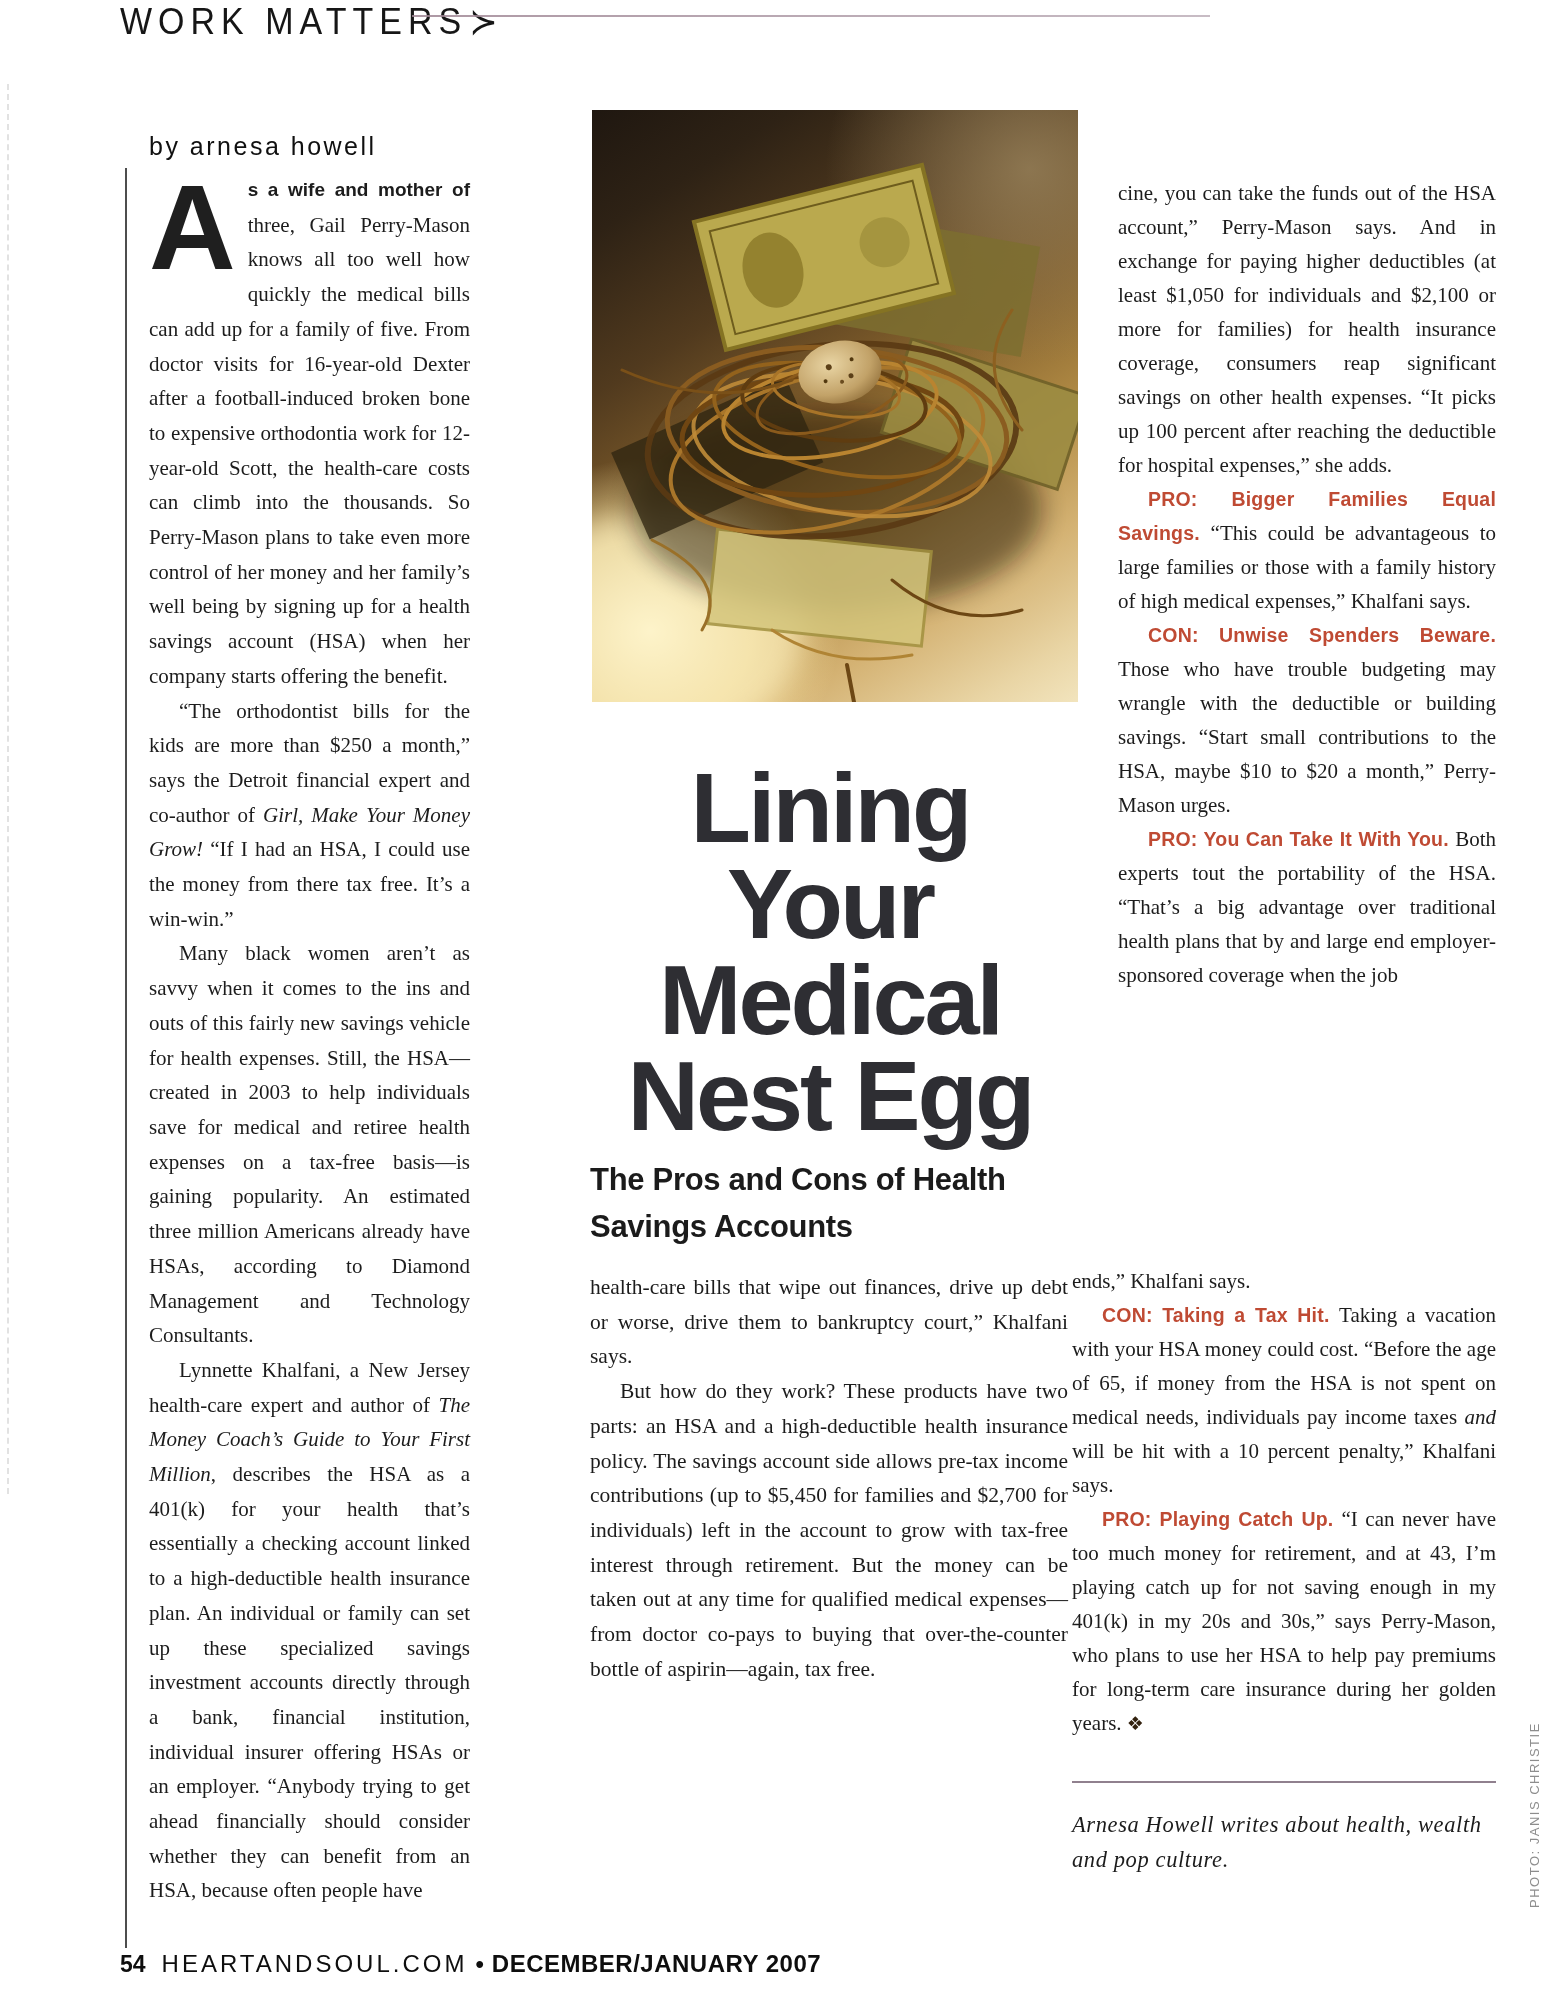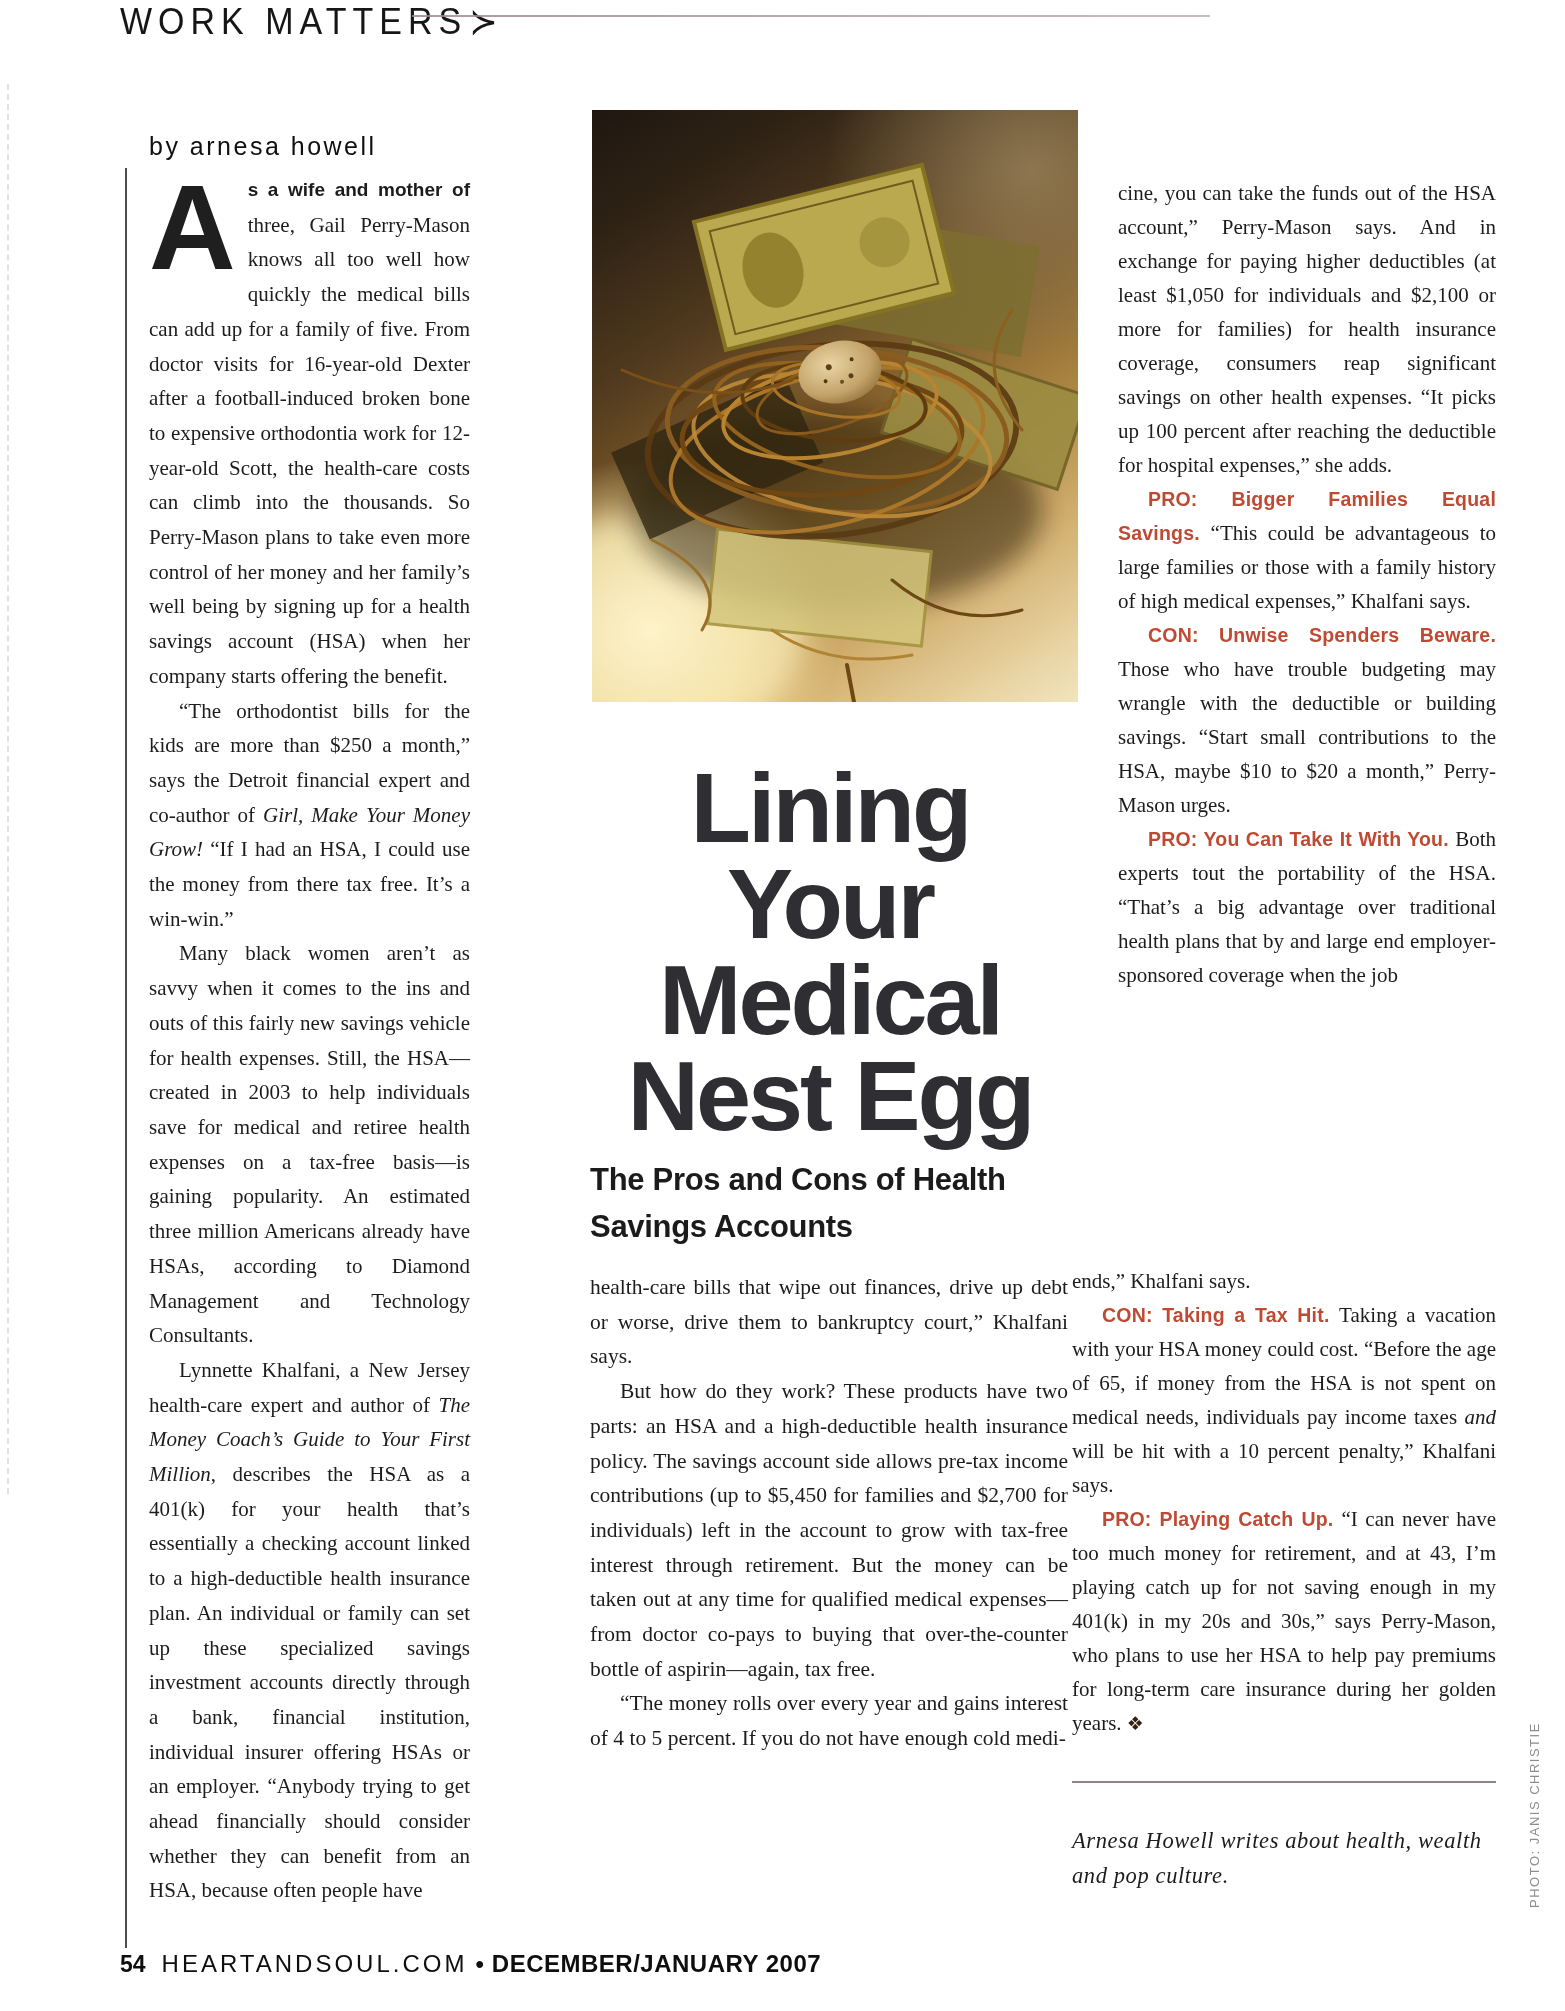--- a/index.html
+++ b/index.html
@@ -37,21 +37,21 @@
     float:left; font-family:"Liberation Sans", sans-serif; font-weight:700;
     font-size:120px; line-height:98px; padding:6px 12px 26px 0; color:#1f1f1f;
   }
   .run-lead { font-family:"Liberation Sans", sans-serif; font-weight:700; font-size:19px; }
   .run-i { font-style:italic; }
   .run-pro, .run-con {
     font-family:"Liberation Sans", sans-serif; font-weight:700; font-size:19.5px;
     color:#bf4a33; letter-spacing:.2px;
   }
   .run-end { color:#33220f; font-size:19px; }
-  p.bio { border-top:2px solid #90808e; margin-top:40px; padding-top:40px;
+  p.bio { border-top:2px solid #90808e; margin-top:40px; padding-top:24px;
     text-align:left; font-size:22.5px; line-height:35px; letter-spacing:.6px; }
 
   
   .title {
     position:absolute; left:563px; top:760px; width:534px; text-align:center;
     font-family:"Liberation Sans", sans-serif; font-weight:700;
     font-size:99px; line-height:96px; letter-spacing:-3px; color:#2e2e33;
   }
   .subtitle {
     position:absolute; left:590px; top:1156px; width:478px; text-align:left;
@@ -161,21 +161,20 @@
       <div>Lining</div>
       <div>Your</div>
       <div>Medical</div>
       <div>Nest Egg</div>
     </div>
   <div class="subtitle">The Pros and Cons of Health Savings Accounts</div>
 
   <div class="col col2">
       <p class="para"><span class="run-n">health-care bills that wipe out finances, drive up debt or worse, drive them to bankruptcy court,” Khalfani says.</span></p>
       <p class="para indent"><span class="run-n">But how do they work? These products have two parts: an HSA and a high-deductible health insurance policy. The savings account side allows pre-tax income contributions (up to $5,450 for families and $2,700 for individuals) left in the account to grow with tax-free interest through retirement. But the money can be taken out at any time for qualified medical expenses—from doctor co-pays to buying that over-the-counter bottle of aspirin—again, tax free.</span></p>
-      <p class="para indent"><span class="run-n">“The money rolls over every year and gains interest of 4 to 5 percent. If you do not have enough cold medi-</span></p>
     </div>
   <div class="col col3t">
       <p class="para"><span class="run-n">cine, you can take the funds out of the HSA account,” Perry-Mason says. And in exchange for paying higher deductibles (at least $1,050 for individuals and $2,100 or more for families) for health insurance coverage, consumers reap significant savings on other health expenses. “It picks up 100 percent after reaching the deductible for hospital expenses,” she adds.</span></p>
       <p class="para indent"><span class="run-pro">PRO: Bigger Families Equal Savings. </span><span class="run-n">“This could be advantageous to large families or those with a family history of high medical expenses,” Khalfani says.</span></p>
       <p class="para indent"><span class="run-con">CON: Unwise Spenders Beware. </span><span class="run-n">Those who have trouble budgeting may wrangle with the deductible or building savings. “Start small contributions to the HSA, maybe $10 to $20 a month,” Perry-Mason urges.</span></p>
       <p class="para indent"><span class="run-pro">PRO: You Can Take It With You. </span><span class="run-n">Both experts tout the portability of the HSA. “That’s a big advantage over traditional health plans that by and large end employer-sponsored coverage when the job</span></p>
     </div>
   <div class="col col3b">
       <p class="para"><span class="run-n">ends,” Khalfani says.</span></p>
       <p class="para indent"><span class="run-con">CON: Taking a Tax Hit. </span><span class="run-n">Taking a vacation with your HSA money could cost. “Before the age of 65, if money from the HSA is not spent on medical needs, individuals pay income taxes </span><span class="run-i">and</span><span class="run-n"> will be hit with a 10 percent penalty,” Khalfani says.</span></p>

